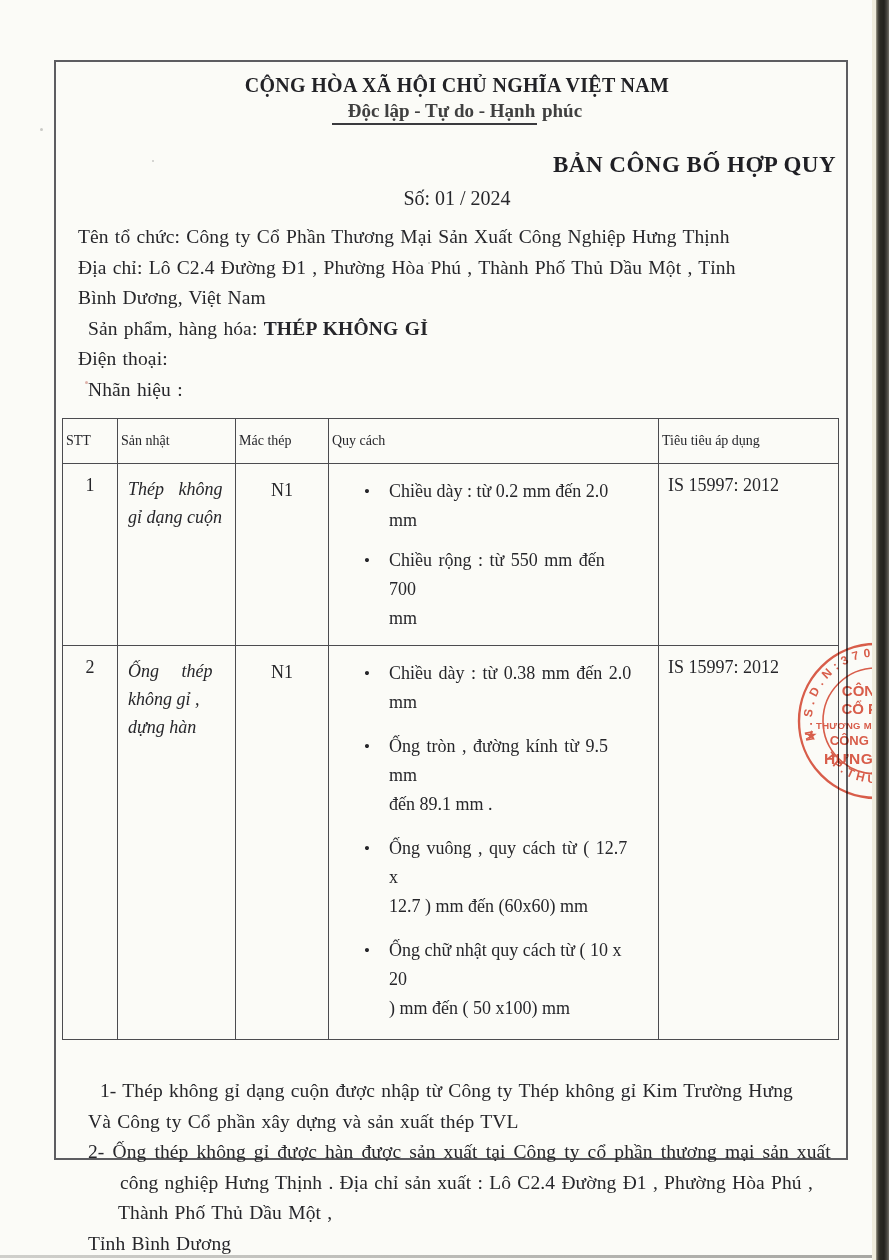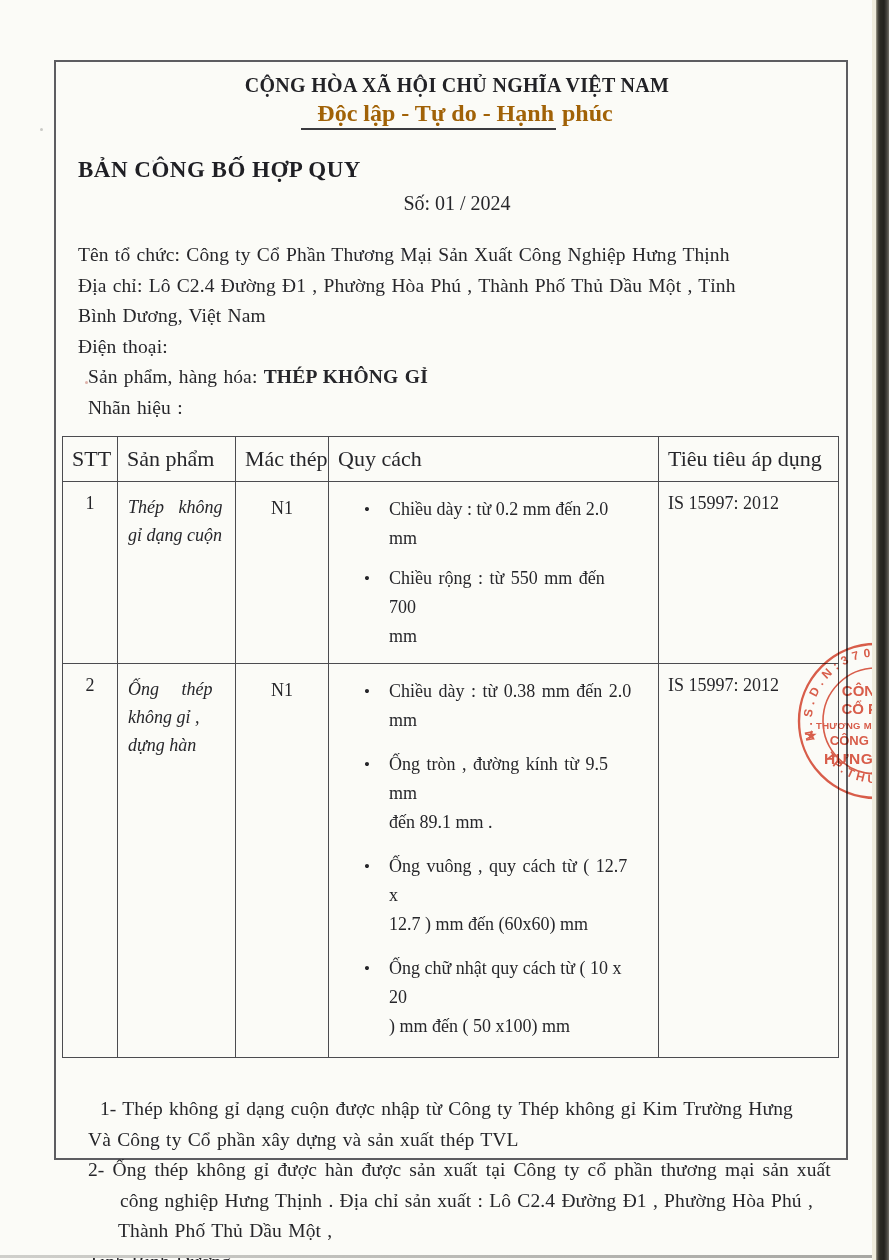--- a/index.html
+++ b/index.html
@@ -8,35 +8,35 @@
     background:#fbfbf7;
     font-family:"Liberation Serif","DejaVu Serif",serif;
     color:#26262a;
   }
   .frame{
     position:absolute;left:54px;top:60px;width:794px;height:1100px;
     border:2px solid #5d5d61;box-sizing:border-box;
     padding:12px 10px 0 22px;
   }
   .gov-line1{font-size:20px;font-weight:bold;text-align:center;letter-spacing:.3px;color:#222226;}
-  .gov-line2{font-size:24px;font-weight:bold;text-align:center;margin-top:3px;color:#a16207;}
+  .gov-line2{font-size:19px;font-weight:bold;text-align:center;margin-top:3px;color:#404040;}
   .motto-underline{border-bottom:2px solid #3a3a3e;padding:0 2px 2px 16px;}
-  .doc-title{font-size:23px;font-weight:bold;text-align:left;margin-top:30px;letter-spacing:.5px;color:#1f1f24;}
+  .doc-title{font-size:23px;font-weight:bold;text-align:right;margin-top:30px;letter-spacing:.5px;color:#1f1f24;}
   .doc-number{font-size:20px;text-align:center;margin-top:9px;}
-  .info{margin-top:25px;font-size:19.5px;line-height:30.5px;letter-spacing:.12px;word-spacing:1.2px;white-space:nowrap;}
+  .info{margin-top:12px;font-size:19.5px;line-height:30.5px;letter-spacing:.12px;word-spacing:1.2px;white-space:nowrap;}
   .indent{padding-left:10px;}
   .prod b{letter-spacing:.2px;}
   
   .spec-table{
     border-collapse:collapse;table-layout:fixed;width:776px;
     margin-top:13px;margin-left:-16px;
   }
   .spec-table th,.spec-table td{border:1.6px solid #4c4c50;}
   .spec-table th{
-    font-weight:normal;font-size:22px;text-align:left;padding:0 0 0 9px;
+    font-weight:normal;font-size:14px;text-align:left;padding:0 0 0 3px;
     height:44px;vertical-align:middle;
   }
   .spec-table td{vertical-align:top;font-size:18px;}
   tr.row1{height:93px;} tr.row2{height:237px;}
   .c-stt{text-align:center;padding-top:11px;}
   .c-sp{padding:11px 9px 0 10px;}
   .jl{line-height:28px;font-style:italic;}
   .ws-a{word-spacing:10px;} .ws-b{word-spacing:18px;} .ws-c{word-spacing:2px;}
   .c-mt{text-align:center;padding-top:16px;}
   .c-qc{padding-top:13px;}
@@ -81,37 +81,37 @@
       <div class="gov-line2"><span class="motto-underline">Độc lập - Tự do - Hạnh</span><span> phúc</span></div>
     </div>
 
     <div class="doc-title">BẢN CÔNG BỐ HỢP QUY</div>
     <div class="doc-number">Số: 01 / 2024</div>
 
     <div class="info">
       <div class="line">Tên tổ chức: Công ty Cổ Phần Thương Mại Sản Xuất Công Nghiệp Hưng Thịnh</div>
       <div class="line">Địa chỉ: Lô C2.4 Đường Đ1 , Phường Hòa Phú , Thành Phố Thủ Dầu Một , Tỉnh</div>
       <div class="line">Bình Dương, Việt Nam</div>
+      <div class="line indent prod"><span>Sản phẩm, hàng hóa: </span><b>THÉP KHÔNG GỈ</b></div>
       <div class="line">Điện thoại:</div>
-      <div class="line indent prod"><span>Sản phẩm, hàng hóa: </span><b>THÉP KHÔNG GỈ</b></div>
       <div class="line indent">Nhãn hiệu :</div>
     </div>
 
     <table class="spec-table">
       <colgroup>
         <col style="width:55px">
           <col style="width:118px">
           <col style="width:93px">
           <col style="width:330px">
           <col style="width:180px">
       </colgroup>
       <tbody>
           <tr>
         <th>STT</th>
-        <th>Sản phẩm</th>
+        <th>Sản nhật</th>
         <th>Mác thép</th>
         <th>Quy cách</th>
         <th>Tiêu tiêu áp dụng</th>
       </tr>
       <tr class="row1">
         <td class="c-stt">1</td>
         <td class="c-sp">
           <div class="jl ws-a">Thép không</div>
           <div class="jl">gỉ dạng cuộn</div>
         </td>

